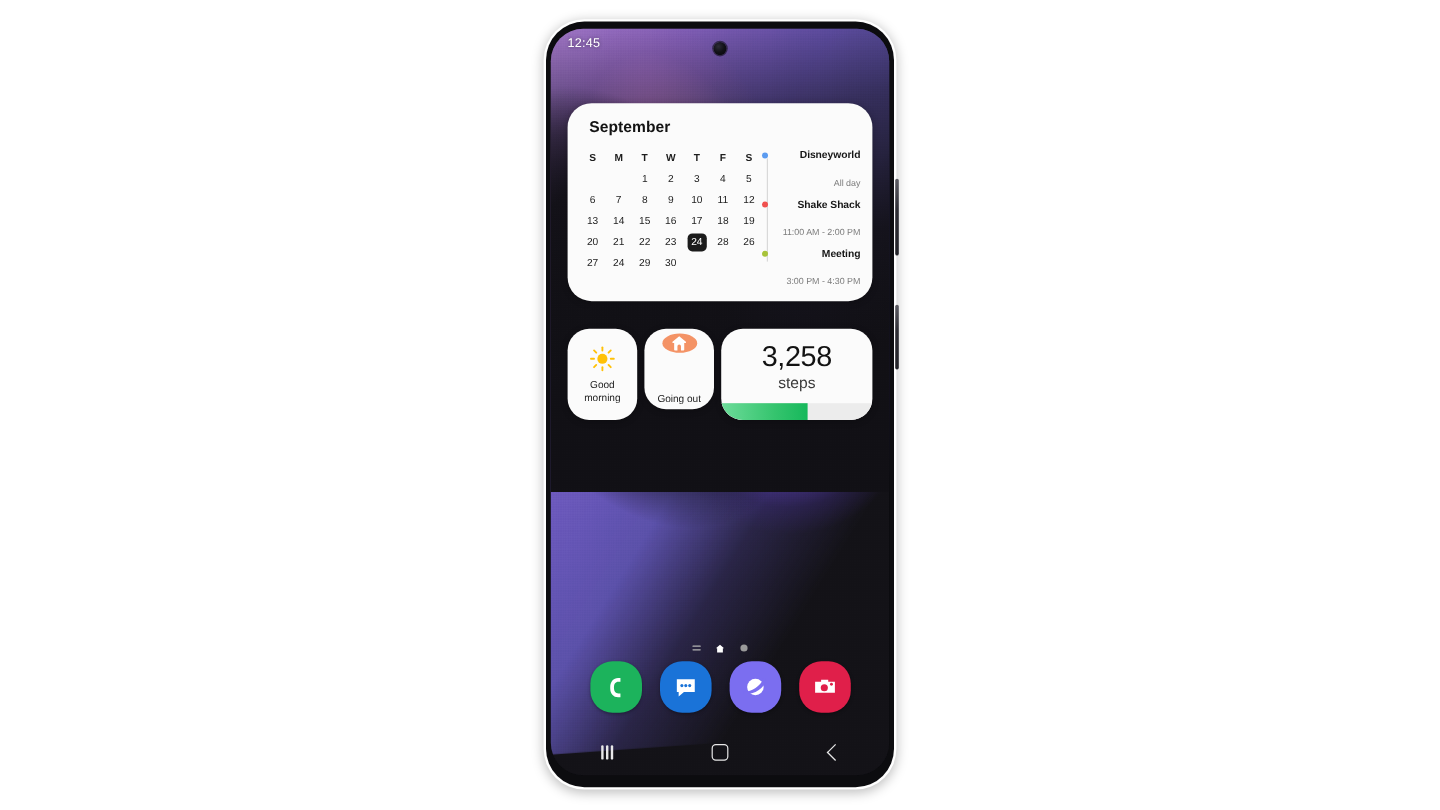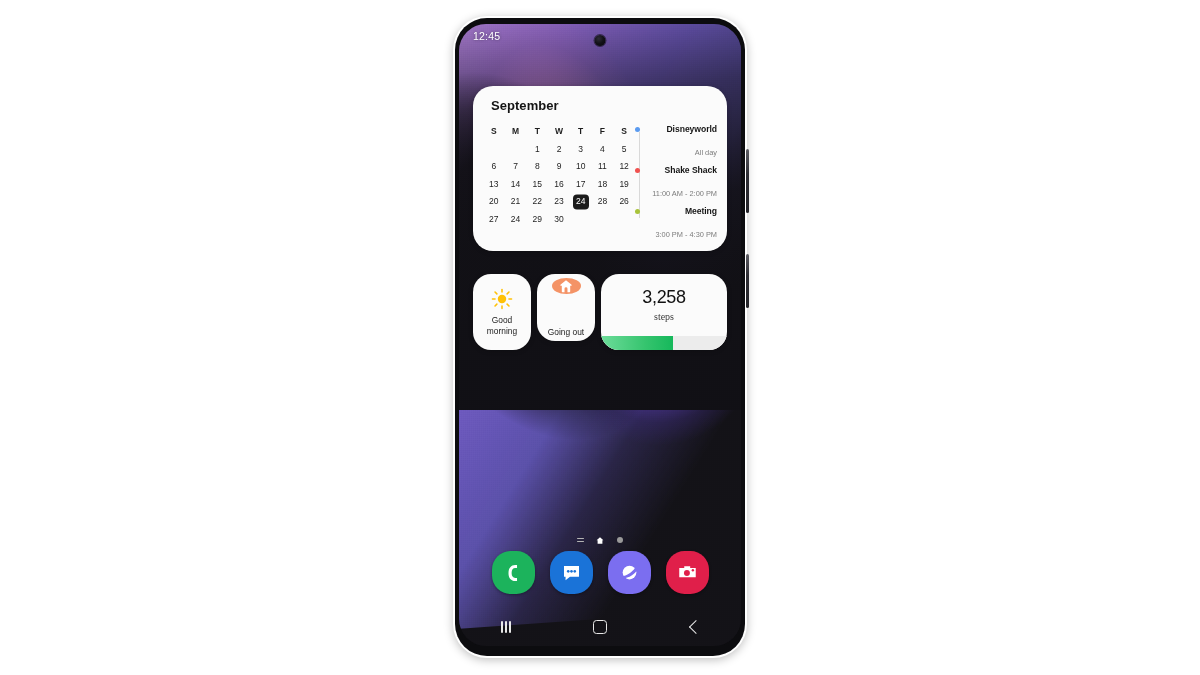--- a/index.html
+++ b/index.html
@@ -347,31 +347,30 @@
     height: 76px;
     position: relative;
     display: flex;
     flex-direction: column;
     align-items: center;
     justify-content: flex-start;
     padding-top: 11px;
     box-sizing: border-box;
   }
   .steps-count {
-    font-size: 18px;
+    font-size: 24px;
     font-weight: 400;
     color: #121212;
     line-height: 25px;
     letter-spacing: -0.3px;
   }
   .steps-unit {
-    font-size: 10px;
+    font-size: 13px;
     color: #3a3a3a;
     margin-top: 1px;
-    font-family: Liberation Serif, serif;
   }
   .steps-bar {
     position: absolute;
     left: 0; bottom: 0;
     width: 100%;
     height: 14px;
     background: #ececec;
   }
   .steps-bar-fill {
     height: 100%;

